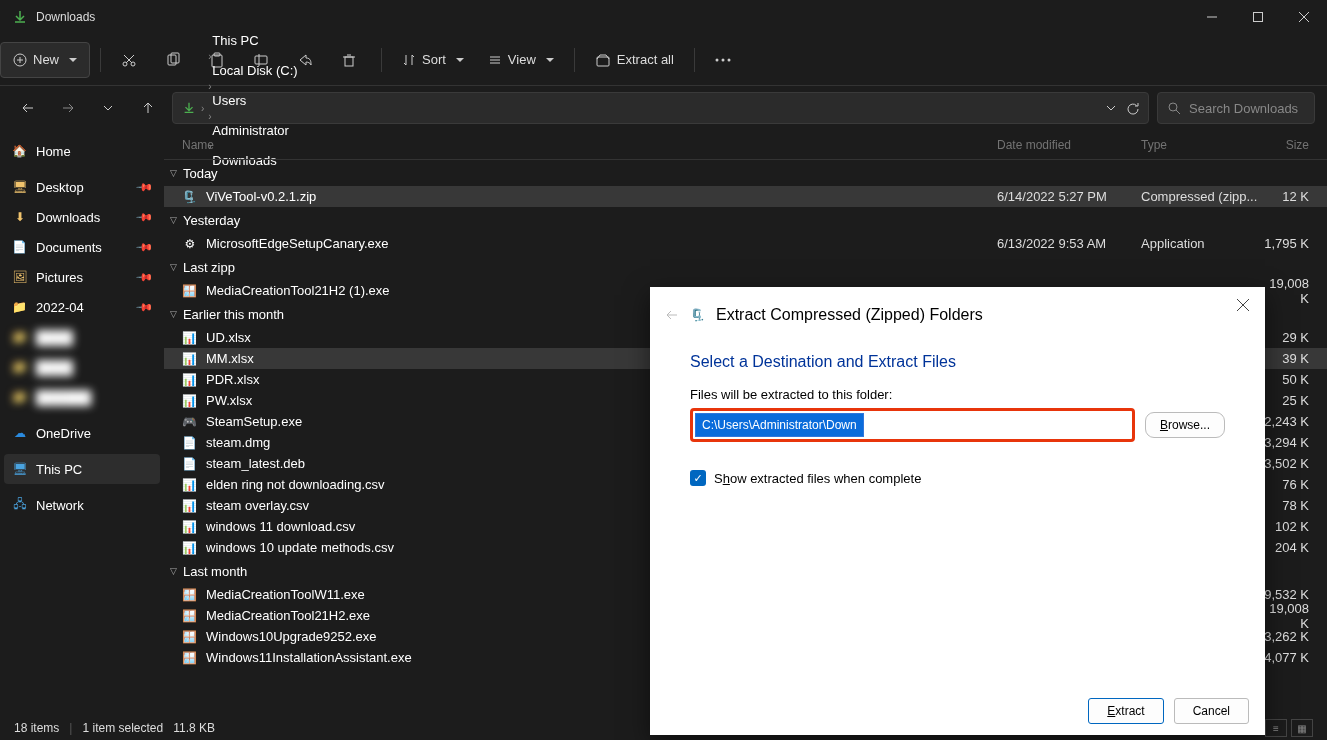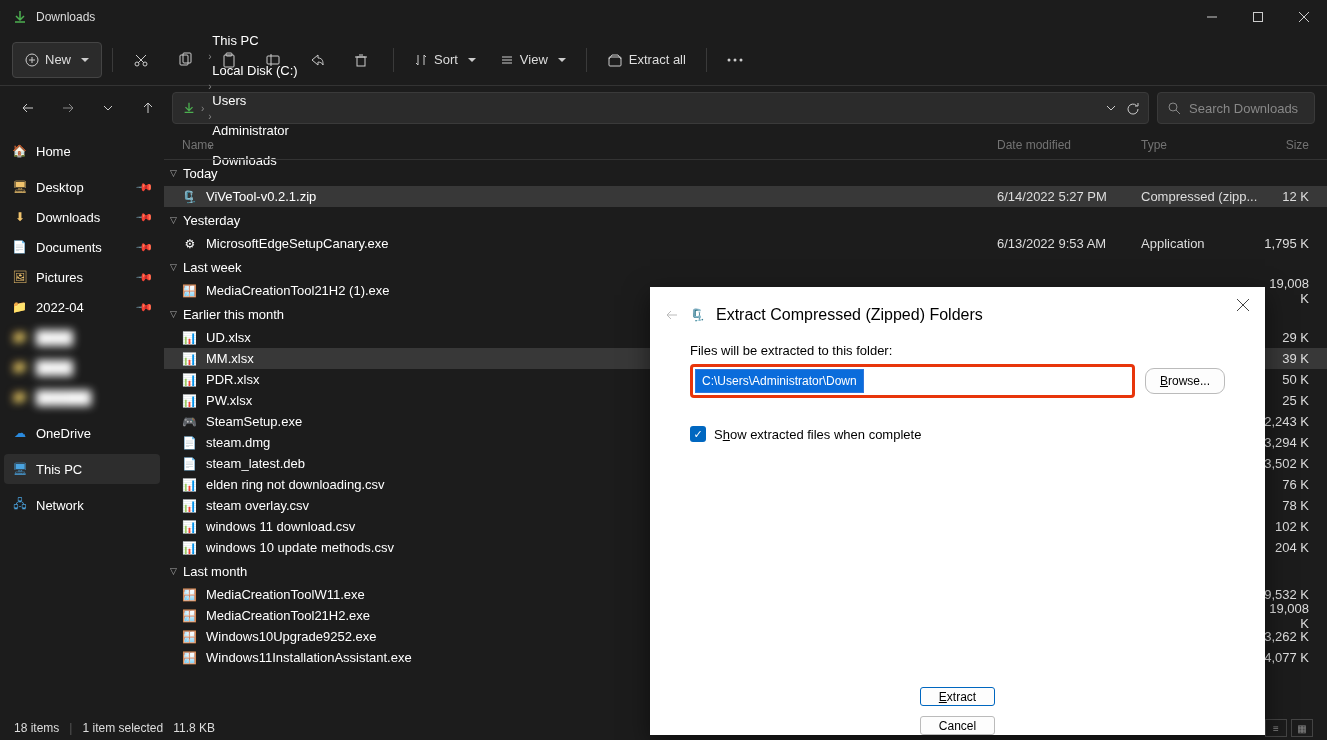--- a/index.html
+++ b/index.html
@@ -6,21 +6,21 @@
 body { width: 1327px; height: 740px; background: #1c1c1c; color: #fff; font-size: 13px; overflow: hidden; position: relative; }
 
 
 .titlebar { height: 34px; display: flex; align-items: center; justify-content: space-between; padding: 0 0 0 12px; background: #1c1c1c; }
 .titlebar-left { display: flex; align-items: center; gap: 8px; }
 .titlebar-title { font-size: 12px; color: #ddd; }
 .winctrl { display: flex; }
 .winbtn { width: 46px; height: 34px; display: flex; align-items: center; justify-content: center; color: #ccc; }
 
 
-.toolbar { height: 52px; display: flex; align-items: center; padding: 0 12px; gap: 4px; border-bottom: 1px solid #333;}
+.toolbar { height: 52px; display: flex; align-items: center; padding: 0 0; gap: 4px; border-bottom: 1px solid #333;}
 .tb-btn { height: 36px; min-width: 40px; padding: 0 10px; display: flex; align-items: center; gap: 6px; border-radius: 4px; color: #ddd; font-size: 13px; }
 .tb-btn.pill { border: 1px solid #444; background: #2b2b2b; padding: 0 12px; }
 .tb-sep { width: 1px; height: 24px; background: #3a3a3a; margin: 0 6px; }
 .chev::after { content: ""; border: 4px solid transparent; border-top-color: #ccc; margin-left: 4px; position: relative; top: 2px; }
 
 
 .navrow { height: 44px; display: flex; align-items: center; padding: 0 12px; gap: 8px; }
 .arrowbtn { width: 32px; height: 32px; display: flex; align-items: center; justify-content: center; color: #ccc; border-radius: 4px; }
 .addressbar { flex: 1; height: 32px; background: #2b2b2b; border: 1px solid #3a3a3a; border-radius: 4px; display: flex; align-items: center; padding: 0 8px; gap: 4px; }
 .crumb { display: flex; align-items: center; gap: 6px; font-size: 13px; color: #fff; padding: 0 4px; }
@@ -68,21 +68,21 @@
 .dlg-close { position: absolute; right: 12px; top: 8px; width: 20px; height: 20px; display: flex; align-items: center; justify-content: center; color: #444; }
 .dlg-title { color: #003399; font-size: 16px; margin: 10px 0 16px 40px; }
 .dlg-body { padding: 0 40px; font-size: 13px; }
 .dlg-label { margin-bottom: 6px; }
 .dlg-row { display: flex; align-items: center; gap: 10px; }
 .dlg-input { flex: 1; height: 24px; border: 1px solid #3077dd; background: #0a6cdb; color: #fff; padding: 0 6px; font-size: 12px; }
 .dlg-input-wrap { border: 3px solid #e8350b; border-radius: 4px; padding: 2px; flex:1; }
 .dlg-browse { height: 26px; padding: 0 14px; border: 1px solid #bbb; background: #fdfdfd; border-radius: 9px; font-size: 12px; }
 .dlg-check { display: flex; align-items: center; gap: 8px; margin-top: 28px; font-size: 13px; }
 .cbox { width: 16px; height: 16px; background: #0067c0; border-radius: 3px; display:flex; align-items:center; justify-content:center; color:#fff; font-size:11px; }
-.dlg-foot { margin-top: auto; height: 48px; display: flex; align-items: center; justify-content: flex-end; gap: 10px; padding: 0 16px; flex-direction: column; }
+.dlg-foot { margin-top: auto; height: 48px; display: flex; align-items: center; justify-content: flex-end; gap: 10px; padding: 0 16px; }
 .dlg-btn { height: 26px; padding: 0 18px; border: 1px solid #bbb; background: #fdfdfd; border-radius: 3px; font-size: 12px; }
 .dlg-btn.def { border-color: #0067c0; }
 
 .u { text-decoration: underline; }
 
 svg { display: block; }
 </style>
 </head>
 <body>
 
@@ -340,21 +340,21 @@
           <div class="nm">
             <span class="ic">⚙</span>
             <span>MicrosoftEdgeSetupCanary.exe</span>
           </div>
           <div class="dt">6/13/2022 9:53 AM</div>
           <div class="ty">Application</div>
           <div class="sz">1,795 K</div>
         </div>
         <div class="group">
           <span class="tw">▽</span>
-          <span>Last week</span>
+          <span>Last zipp</span>
         </div>
         <div class="row">
           <div class="nm">
             <span class="ic">🪟</span>
             <span>MediaCreationTool21H2 (1).exe</span>
           </div>
           <div class="dt"></div>
           <div class="ty"></div>
           <div class="sz">19,008 K</div>
         </div>
@@ -525,20 +525,21 @@
     </div>
   <div class="dlg-head">
     <span style="color:#999">
       <svg width="16" height="16" stroke="#bbb" fill="none">
           <path d="M13 8H3M7 4L3 8l4 4"></path>
         </svg>
     </span>
     <span class="ic">🗜️</span>
     <span style="font-size:16px;color:#000000">Extract Compressed (Zipped) Folders</span>
   </div>
+  <div class="dlg-title">Select a Destination and Extract Files</div>
   <div class="dlg-body">
     <div class="dlg-label"><span>Files will be extracted to this folder:</span></div>
     <div class="dlg-row">
       <div class="dlg-input-wrap">
         <input class="dlg-input" value="C:\Users\Administrator\Downloads\ViVeTool-v0.2.1" style="">
       </div>
       <button class="dlg-browse"><span class="u">B</span><span>rowse...</span></button>
     </div>
     <div class="dlg-check">
       <span class="cbox">✓</span>

